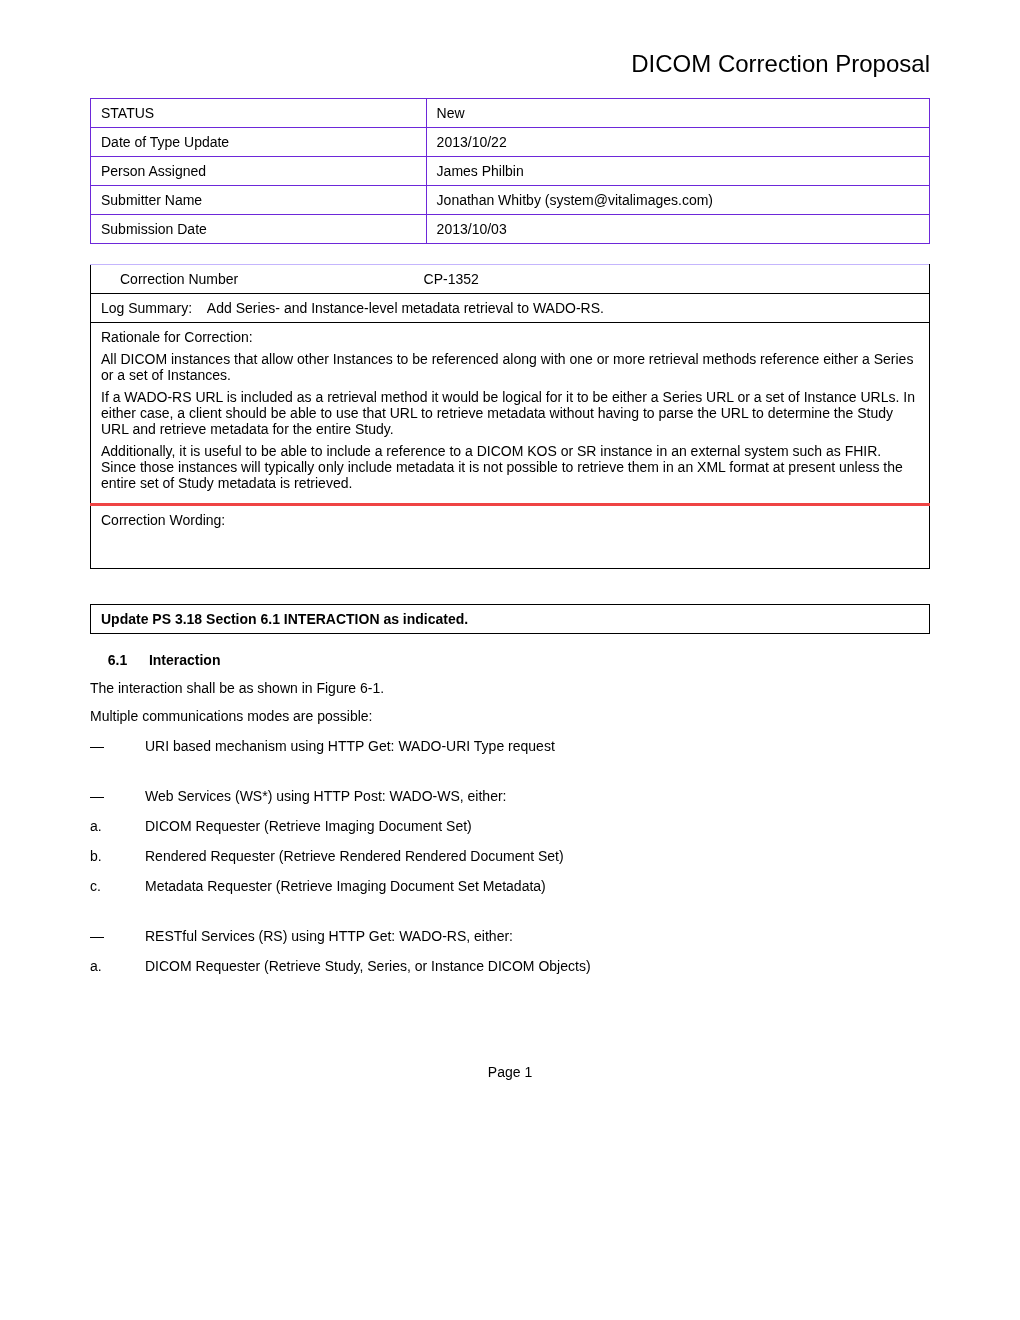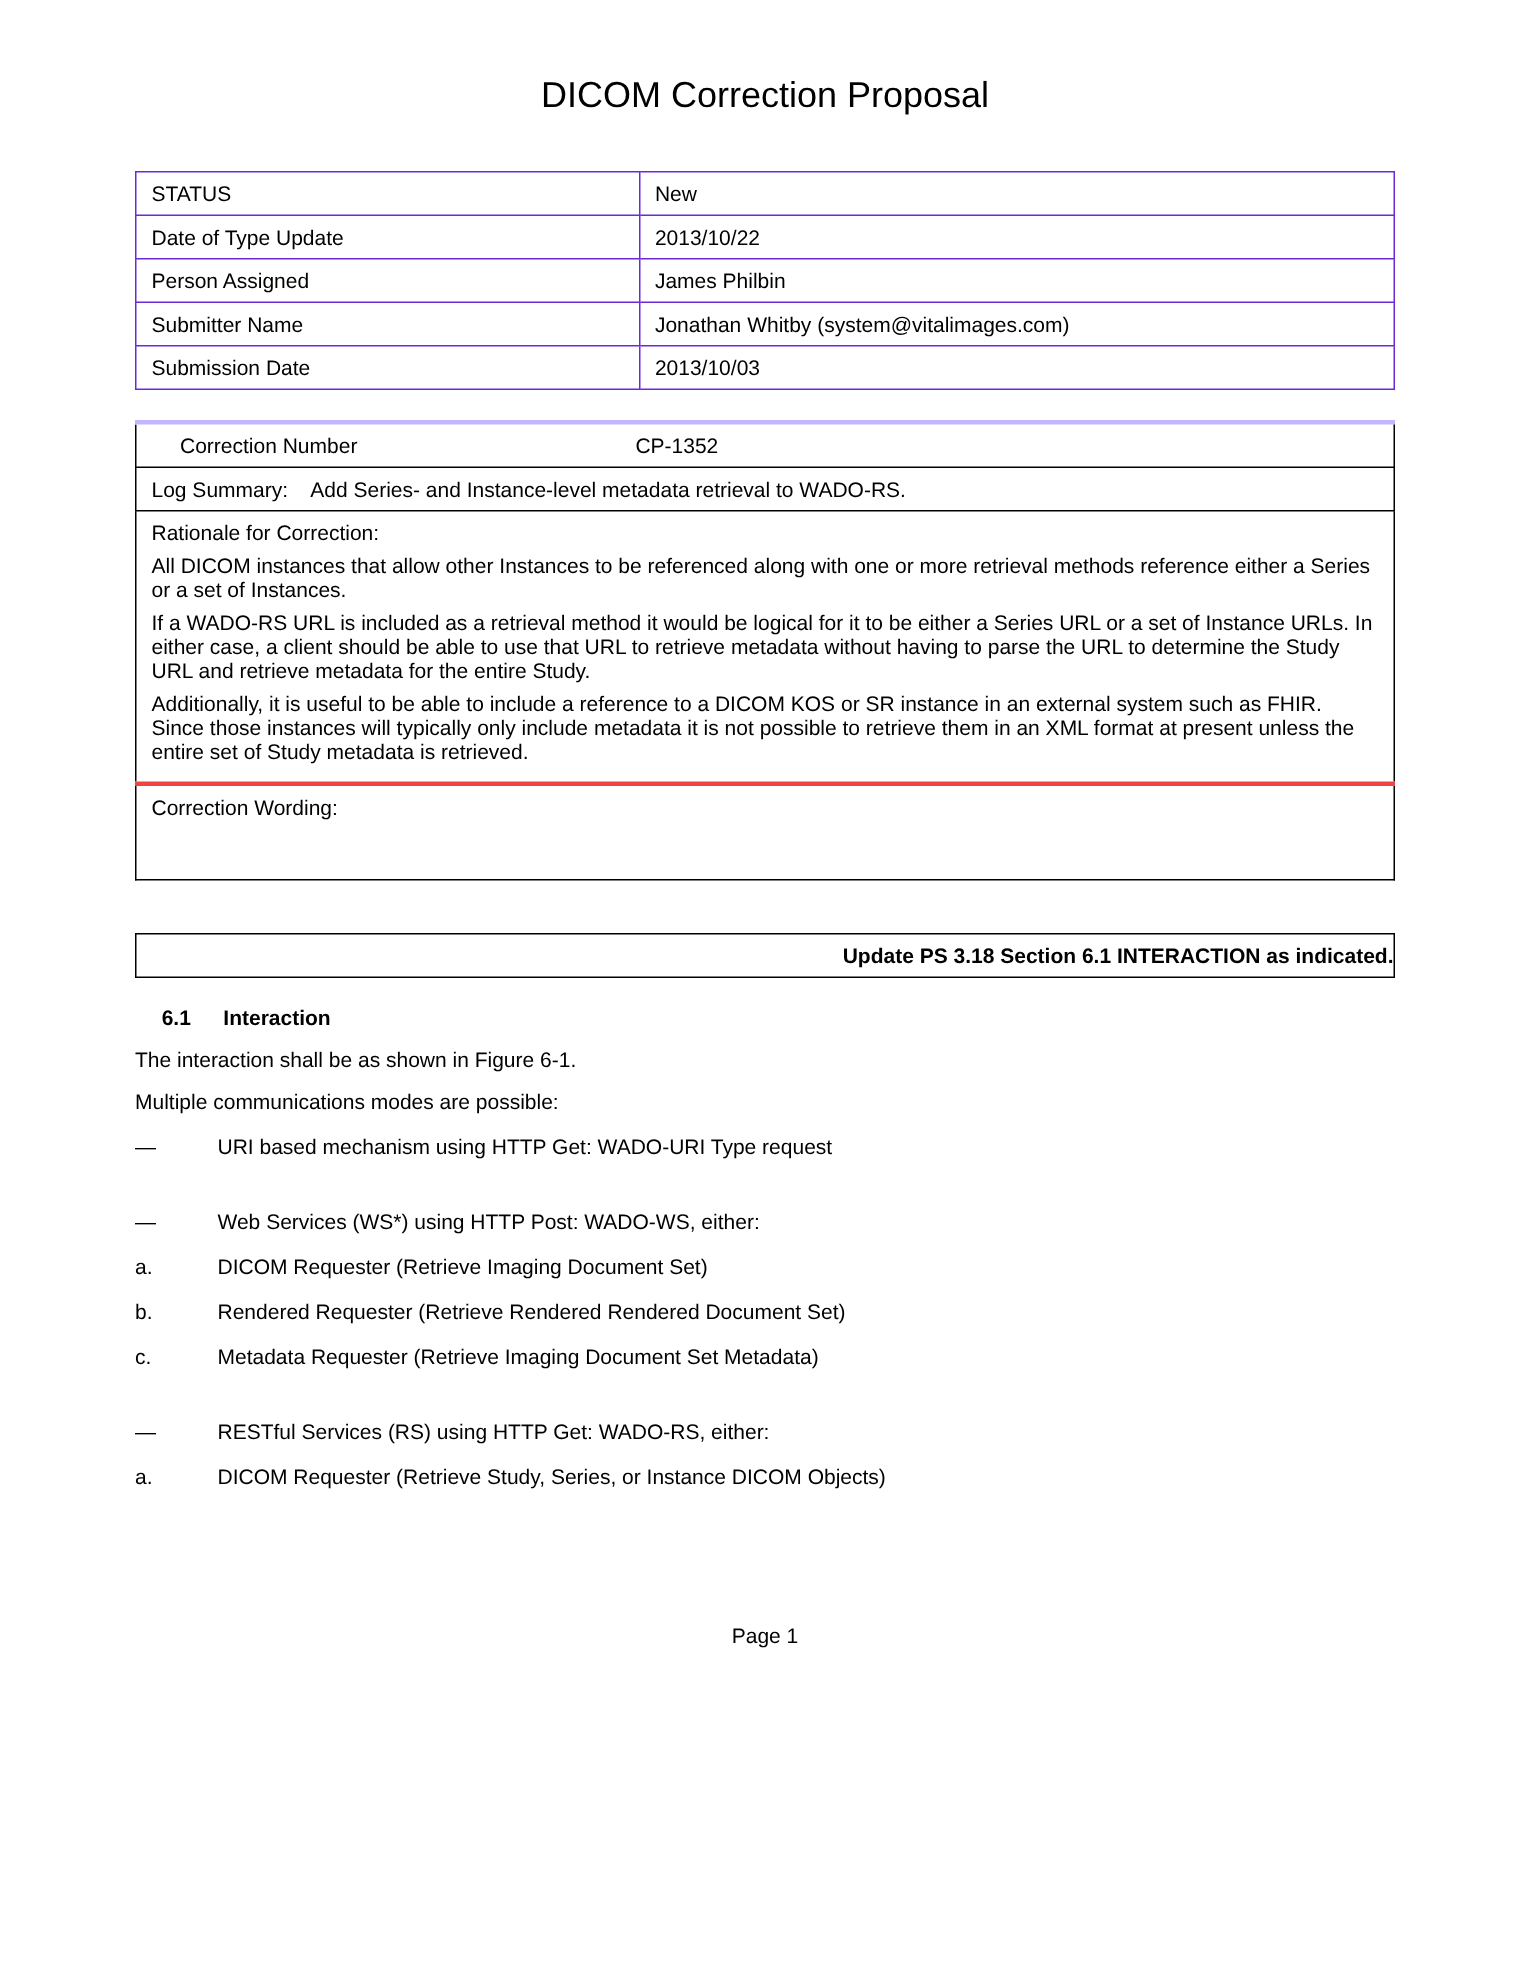--- a/index.html
+++ b/index.html
@@ -6,24 +6,24 @@
     body {
       font-family: Arial, Helvetica, sans-serif;
       font-size: 14px;
       color: #000;
       background: #fff;
       margin: 0;
       padding: 50px 90px 40px 90px;
       width: 1020px;
     }
     h1 {
-      text-align: center;
+      text-align: right;
       font-size: 24px;
       font-weight: normal;
-      margin: 0 0 36px 0;
+      margin: 0 0 20px 0;
     }
     table {
       width: 100%;
       border-collapse: collapse;
       margin-bottom: 20px;
     }
     table.meta td {
       border: 1px solid #6d28d9;
       padding: 6px 10px;
       vertical-align: top;
@@ -35,32 +35,31 @@
       width: 100%;
       border-collapse: collapse;
       border: 1px solid #000;
     }
     table.corr td {
       border-left: 1px solid #000;
       border-right: 1px solid #000;
       border-bottom: 1px solid #000;
       padding: 6px 10px;
     }
-    table.corr tr:first-child td { border-top: 3px solid #c4b5fd; padding-left: 29px; }
+    table.corr tr:first-child td { border-top: 1px solid #c4b5fd; padding-left: 29px; }
     .corr-number-row td { border-bottom: 1px solid #000; }
     .corr-number-cell { display: flex; }
     .corr-number-label { flex: 0 0 38%; }
     .rationale-block p { margin: 6px 0; }
     .wording-cell { padding-bottom: 40px !important; border-top: 3px solid #ef4444; }
     .update-box {
       border: 1px solid #000;
-      padding: 6px 0;
+      padding: 6px 10px;
       margin: 35px 0 18px 0;
       font-weight: bold;
-      text-align: right;
     }
     .sec-head {
       font-weight: bold;
       margin: 18px 0 12px 0;
     }
     .sec-head .num { display: inline-block; width: 55px; text-align: center; }
     .body-text { margin: 12px 0; }
     .list-row {
       display: flex;
       margin: 14px 0;

